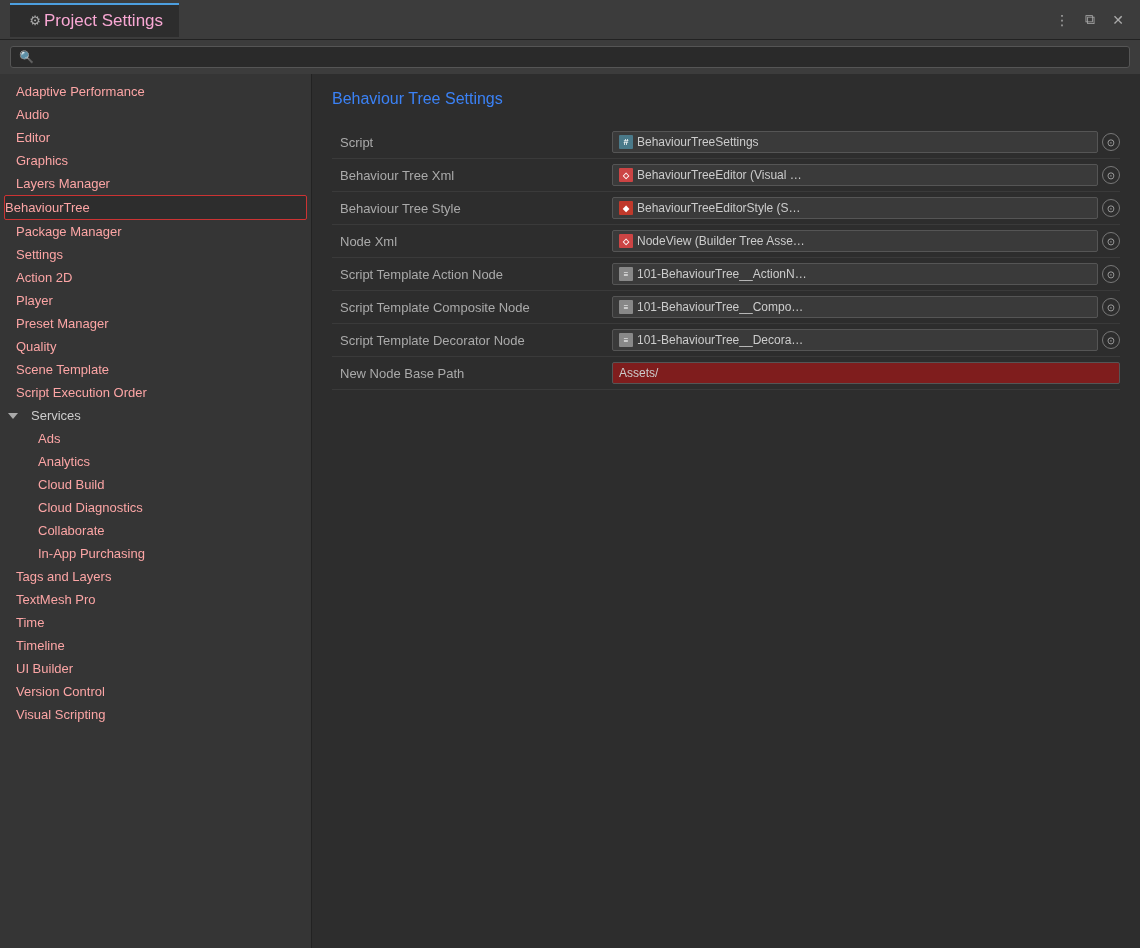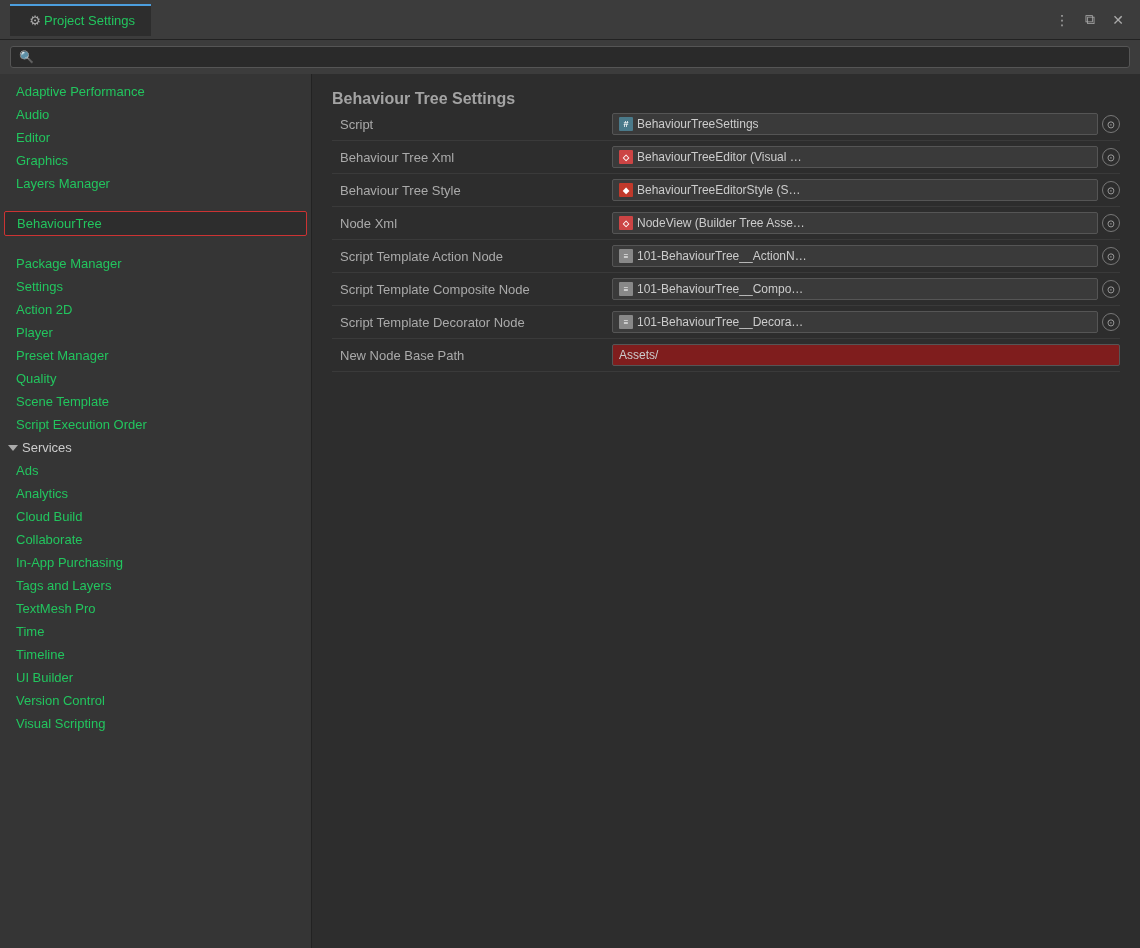--- a/index.html
+++ b/index.html
@@ -35,22 +35,22 @@
     .title-bar-icon {
       width: 18px;
       height: 18px;
       display: flex;
       align-items: center;
       justify-content: center;
       color: #aaa;
     }
 
     .title-bar-text {
-      color: #22c55e;
-      font-size: 13px;
+      color: #f9a8d4;
+      font-size: 17px;
       font-weight: 400;
     }
 
     .title-bar-tab {
       background: #2d2d2d;
       border-top: 2px solid #4c9ede;
       padding: 6px 16px;
       color: #fff;
       font-size: 13px;
       height: 100%;
@@ -116,68 +116,69 @@
       min-width: 312px;
       background: #353535;
       overflow-y: auto;
       border-right: 1px solid #222;
       padding: 6px 0;
     }
 
     .sidebar-item {
       padding: 4px 16px;
       cursor: pointer;
-      color: #22c55e;
+      color: #fca5a5;
       white-space: nowrap;
       display: flex;
       align-items: flex-start;
       gap: 4px;
     }
 
     .sidebar-item.selected {
       background: #2d2d2d;
       border: 1px solid #cc3333;
-      margin: 16px 4px;
-      padding: 4px 12px;
+      margin: 0 4px;
+      padding: 4px 0;
       border-radius: 2px;
     }
 
     .sidebar-item.child {
-      padding-left: 16px;
+      padding-left: 38px;
     }
 
     .sidebar-section-toggle {
       padding: 4px 8px;
       cursor: pointer;
       color: #cccccc;
       display: flex;
       align-items: center;
-      gap: 4px;
+      gap: 13px;
     }
 
     .triangle-down {
       width: 0; height: 0;
       border-left: 5px solid transparent;
       border-right: 5px solid transparent;
       border-top: 6px solid #aaa;
       display: inline-block;
     }
 
     
     .content-panel {
       flex: 1;
       background: #2d2d2d;
       padding: 16px 20px;
       overflow-y: auto;
     }
 
     .content-title {
       font-size: 16px;
-      color: #a3a3a3;
-      font-weight: 700;
+      color: #3b82f6;
+      margin-bottom: 18px;
+      font-weight: 400;
     }
 
     .settings-rows {
       display: flex;
       flex-direction: column;
       gap: 0;
     }
 
     .setting-row {
       display: flex;
@@ -376,20 +377,23 @@
     <div class="sidebar-item child">
       <span>Ads</span>
     </div>
     <div class="sidebar-item child">
       <span>Analytics</span>
     </div>
     <div class="sidebar-item child">
       <span>Cloud Build</span>
     </div>
     <div class="sidebar-item child">
+      <span>Cloud Diagnostics</span>
+    </div>
+    <div class="sidebar-item child">
       <span>Collaborate</span>
     </div>
     <div class="sidebar-item child">
       <span>In-App Purchasing</span>
     </div>
 
     <div class="sidebar-item">
       <span>Tags and Layers</span>
     </div>
     <div class="sidebar-item">

